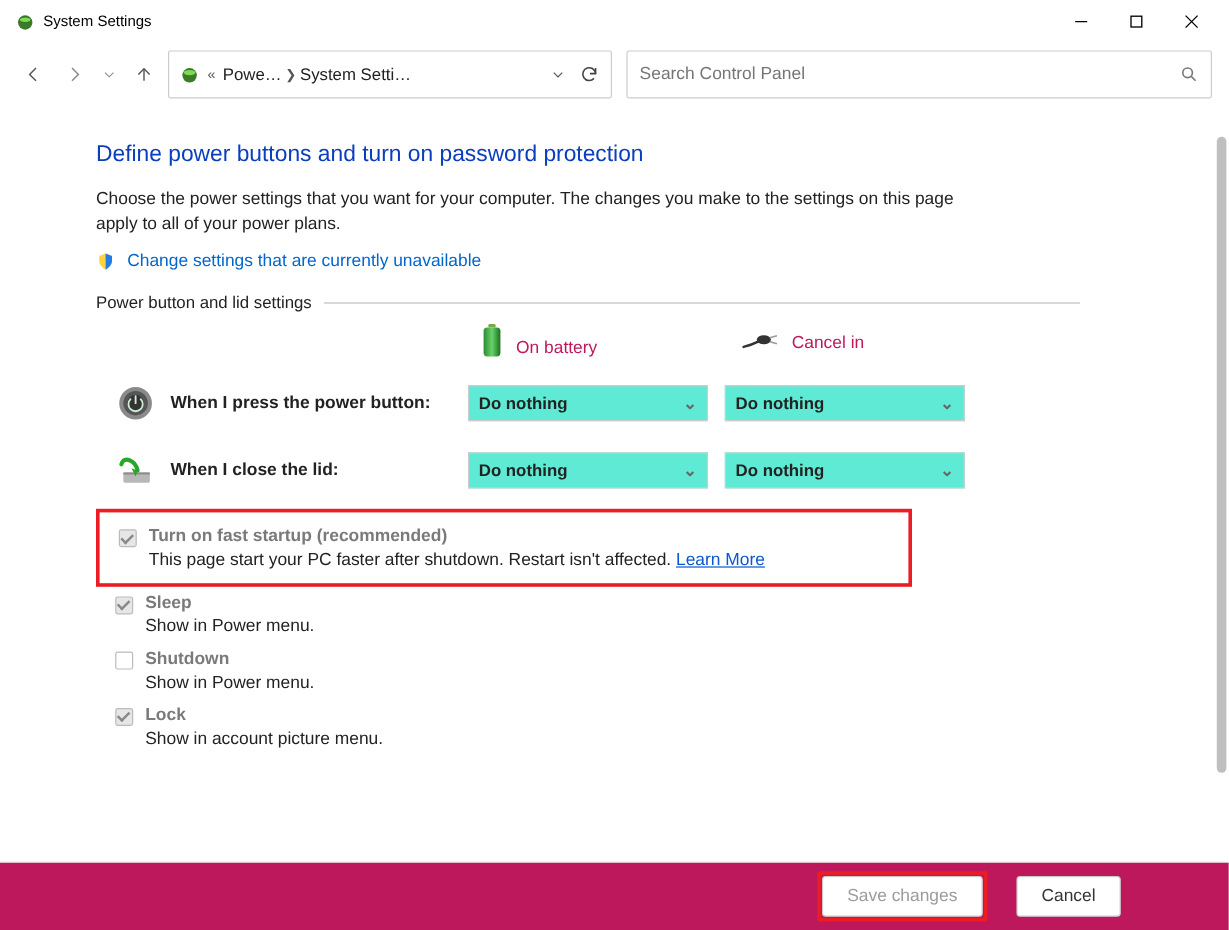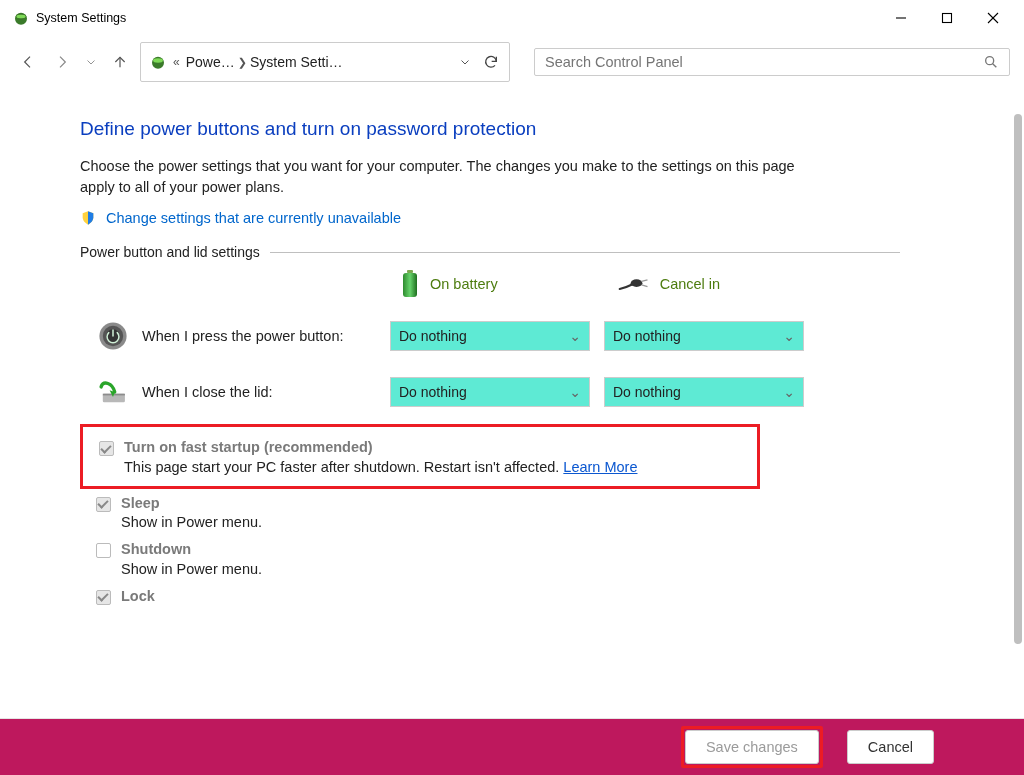--- a/index.html
+++ b/index.html
@@ -18,42 +18,42 @@
     .addr-row { height: 52px; display: flex; align-items: center; padding: 0 14px; gap: 6px; }
     .nav-btn { width: 28px; height: 28px; display: flex; align-items: center; justify-content: center; background: transparent; border: none; color: #555; }
     .nav-btn.disabled { color: #888; }
     .nav-btn svg { width: 16px; height: 16px; stroke: currentColor; stroke-width: 1.8; fill: none; }
     .breadcrumb-box { flex: 0 0 370px; height: 40px; border: 1px solid #ccc; border-radius: 2px; display: flex; align-items: center; padding: 0 8px; gap: 6px; font-size: 14px; color: #222; }
     .bc-icon { width: 18px; height: 18px; }
     .bc-sep { color: #555; font-size: 11px; padding: 0 3px; }
     .bc-chevl { font-size: 12px; color: #555; }
     .bc-drop { width: 20px; display:flex; justify-content:center;}
     .bc-refresh { width: 20px; display:flex; justify-content:center;}
-    .search-box { flex: 1; height: 28px; border: 1px solid #ccc; border-radius: 2px; display: flex; align-items: center; padding: 0 10px; margin-left: 18px; }
+    .search-box { flex: 1; height: 40px; border: 1px solid #ccc; border-radius: 2px; display: flex; align-items: center; padding: 0 10px; margin-left: 6px; }
     .search-input { flex: 1; border: none; outline: none; font-size: 14.5px; color: #444; background: transparent; }
     .search-icon { width: 16px; height: 16px; color: #777; }
 
     
     .content-wrap { position: relative; height: calc(775px - 36px - 52px - 56px); overflow: hidden; }
     .content { padding: 30px 110px 30px 80px; width: 1010px; }
     .page-title { color: #0a3ebf; font-size: 19px; font-weight: 400; margin-bottom: 16px; }
     .page-desc { font-size: 14.5px; color: #222; line-height: 1.45; margin-bottom: 12px; max-width: 750px; }
     .shield-link { display: flex; align-items: center; gap: 10px; margin-bottom: 18px; }
     .shield-link a { color: #0066cc; font-size: 14.5px; text-decoration: none; }
     .shield-icon { width: 16px; height: 16px; }
 
     .section-header { display: flex; align-items: center; font-size: 14px; color: #222; margin: 8px 0 6px; }
     .section-header .line { flex: 1; height: 1px; background: #bfbfbf; margin-left: 10px; }
 
     .col-heads { display: flex; align-items: center; margin: 10px 0 10px 320px; gap: 120px; }
-    .col-head { display: flex; align-items: center; gap: 10px; font-size: 14.5px; color: #4d7c0f; }
+    .col-head { display: flex; align-items: flex-end; gap: 10px; font-size: 14.5px; color: #be185d; }
     .battery-icon { width: 20px; height: 28px; }
     .plug-icon { width: 32px; height: 20px; }
 
-    .setting-row { display: flex; align-items: center; height: 56px; }
+    .setting-row { display: flex; align-items: center; height: 56px; font-weight: bold; }
     .setting-label { display: flex; align-items: center; gap: 12px; width: 310px; font-size: 14.5px; color: #222; }
     .setting-label .icon { width: 34px; height: 34px; margin-left: 16px; }
     .select { width: 200px; height: 30px; border: 1px solid #ccc; background: #5eead4; display: flex; align-items: center; justify-content: space-between; padding: 0 8px; font-size: 14px; color: #222; margin-right: 14px; }
     .select .chev { color: #666; }
 
     .shutdown-list { margin-top: 4px; }
     .highlight-box { border: 3px solid #ec1c24; padding: 6px 8px 6px 14px; margin-left: 0; margin-right: 140px; }
     .check-item { display: flex; align-items: flex-start; gap: 10px; padding: 5px 0 1px 16px; }
     .highlight-box .check-item { padding-left: 2px; }
     .checkbox { width: 15px; height: 15px; border: 1px solid #bbb; border-radius: 2px; margin-top: 3px; flex-shrink: 0; position: relative; background: #fff; }
@@ -280,20 +280,21 @@
         <div>
           <div class="item-title">Shutdown</div>
           <div class="item-sub">Show in Power menu.</div>
         </div>
       </div>
 
       <div class="check-item">
         <div class="checkbox checked"></div>
         <div>
           <div class="item-title">Lock</div>
+          <div class="item-sub">Show in account picture menu.</div>
         </div>
       </div>
     </div>
   </div>
 </div>
 
 <div class="footer-sep"></div>
 <div class="footer">
   <div class="btn-highlight">
     <button class="btn disabled">Save changes</button>

